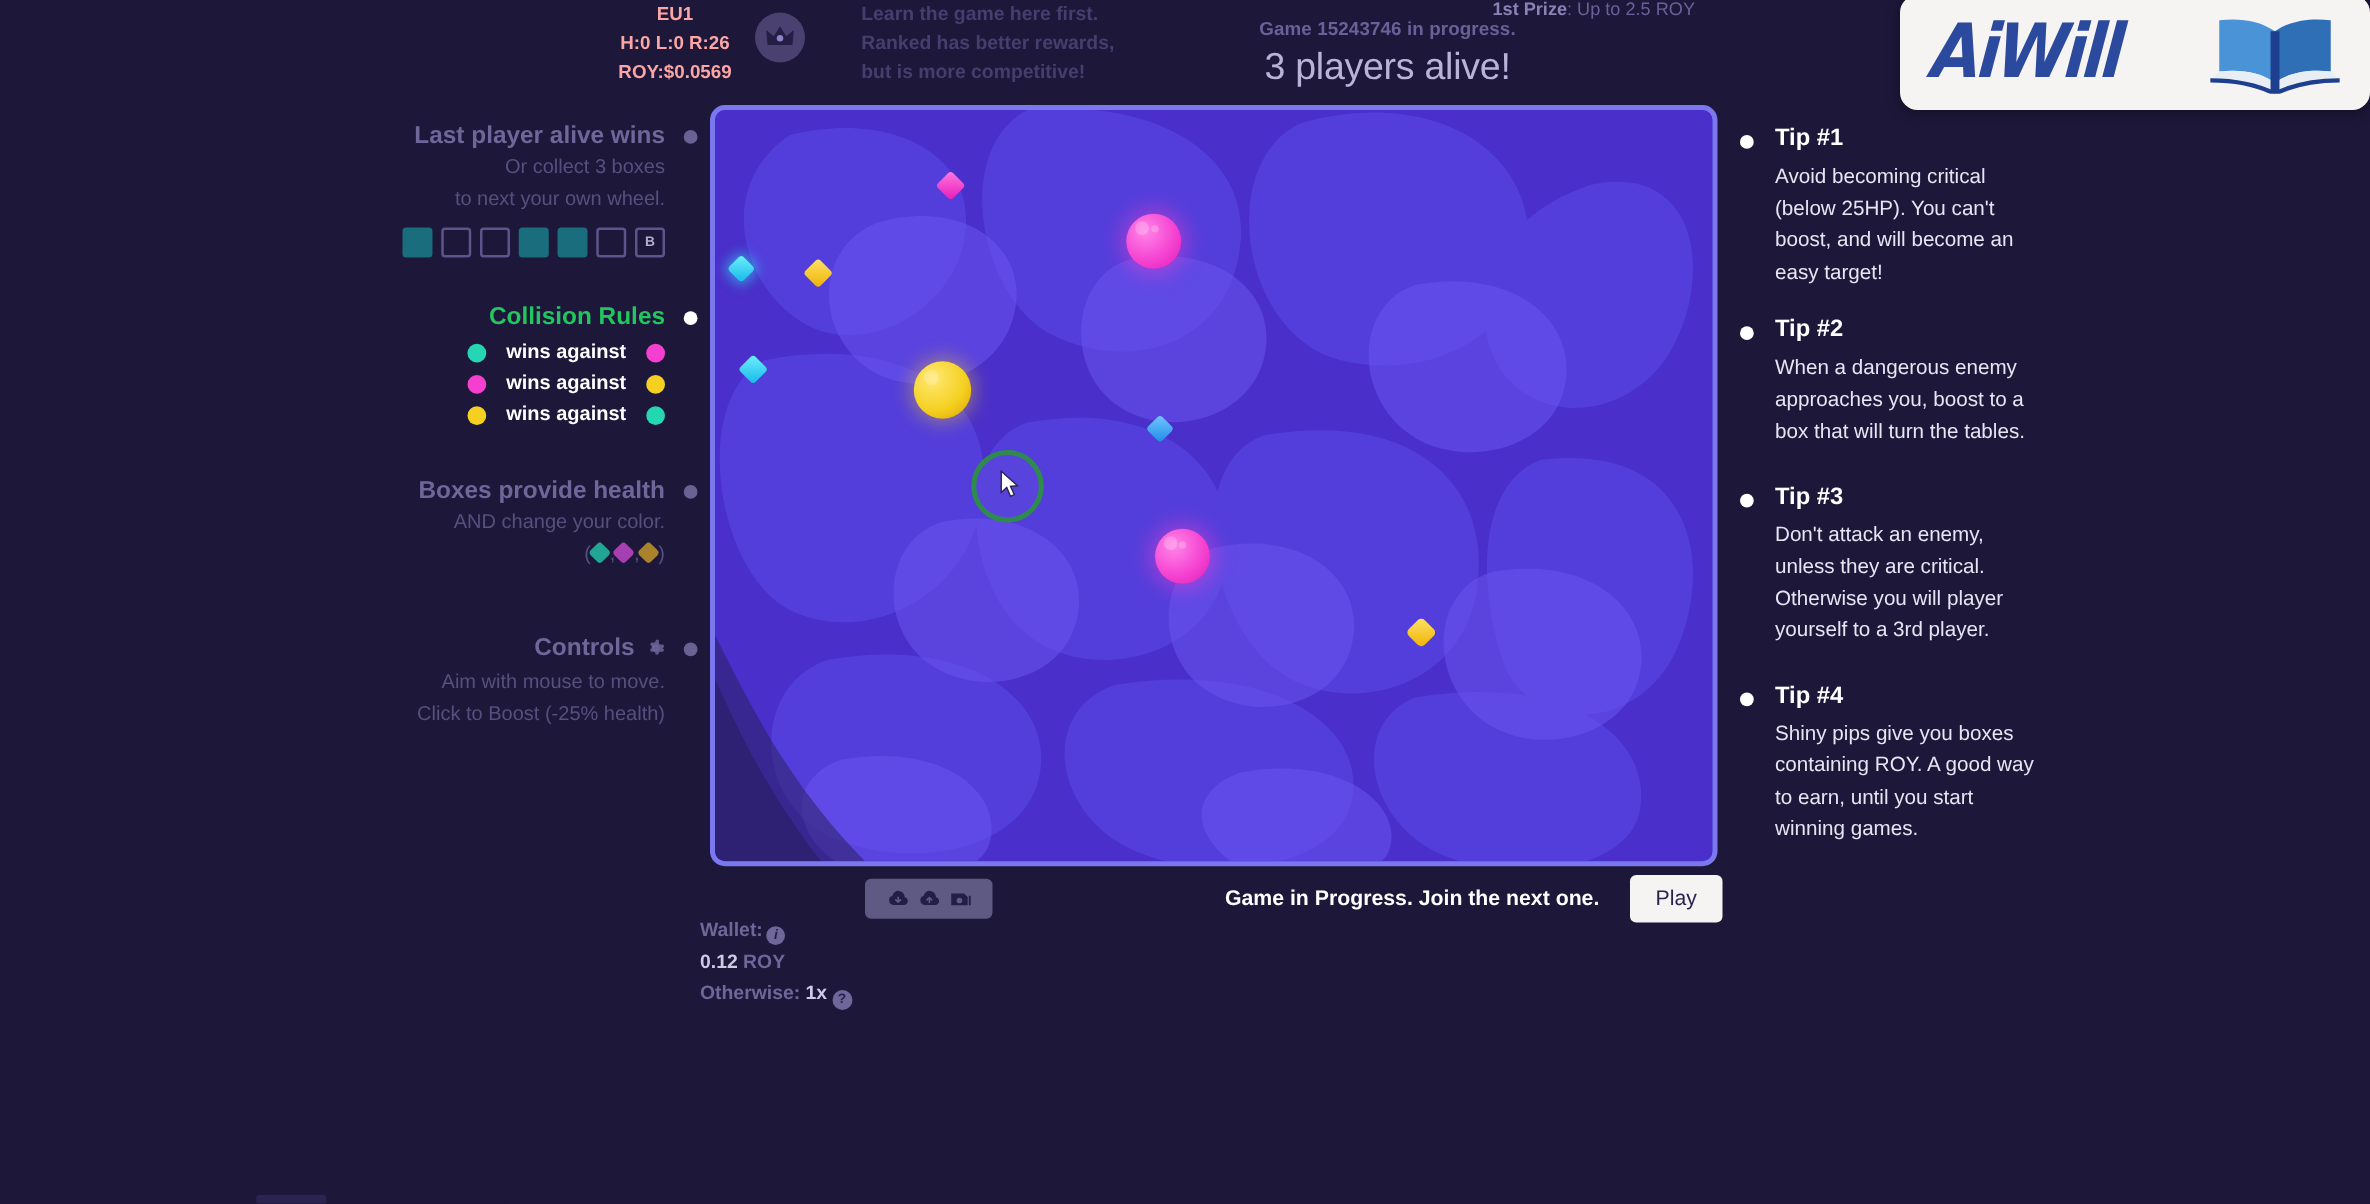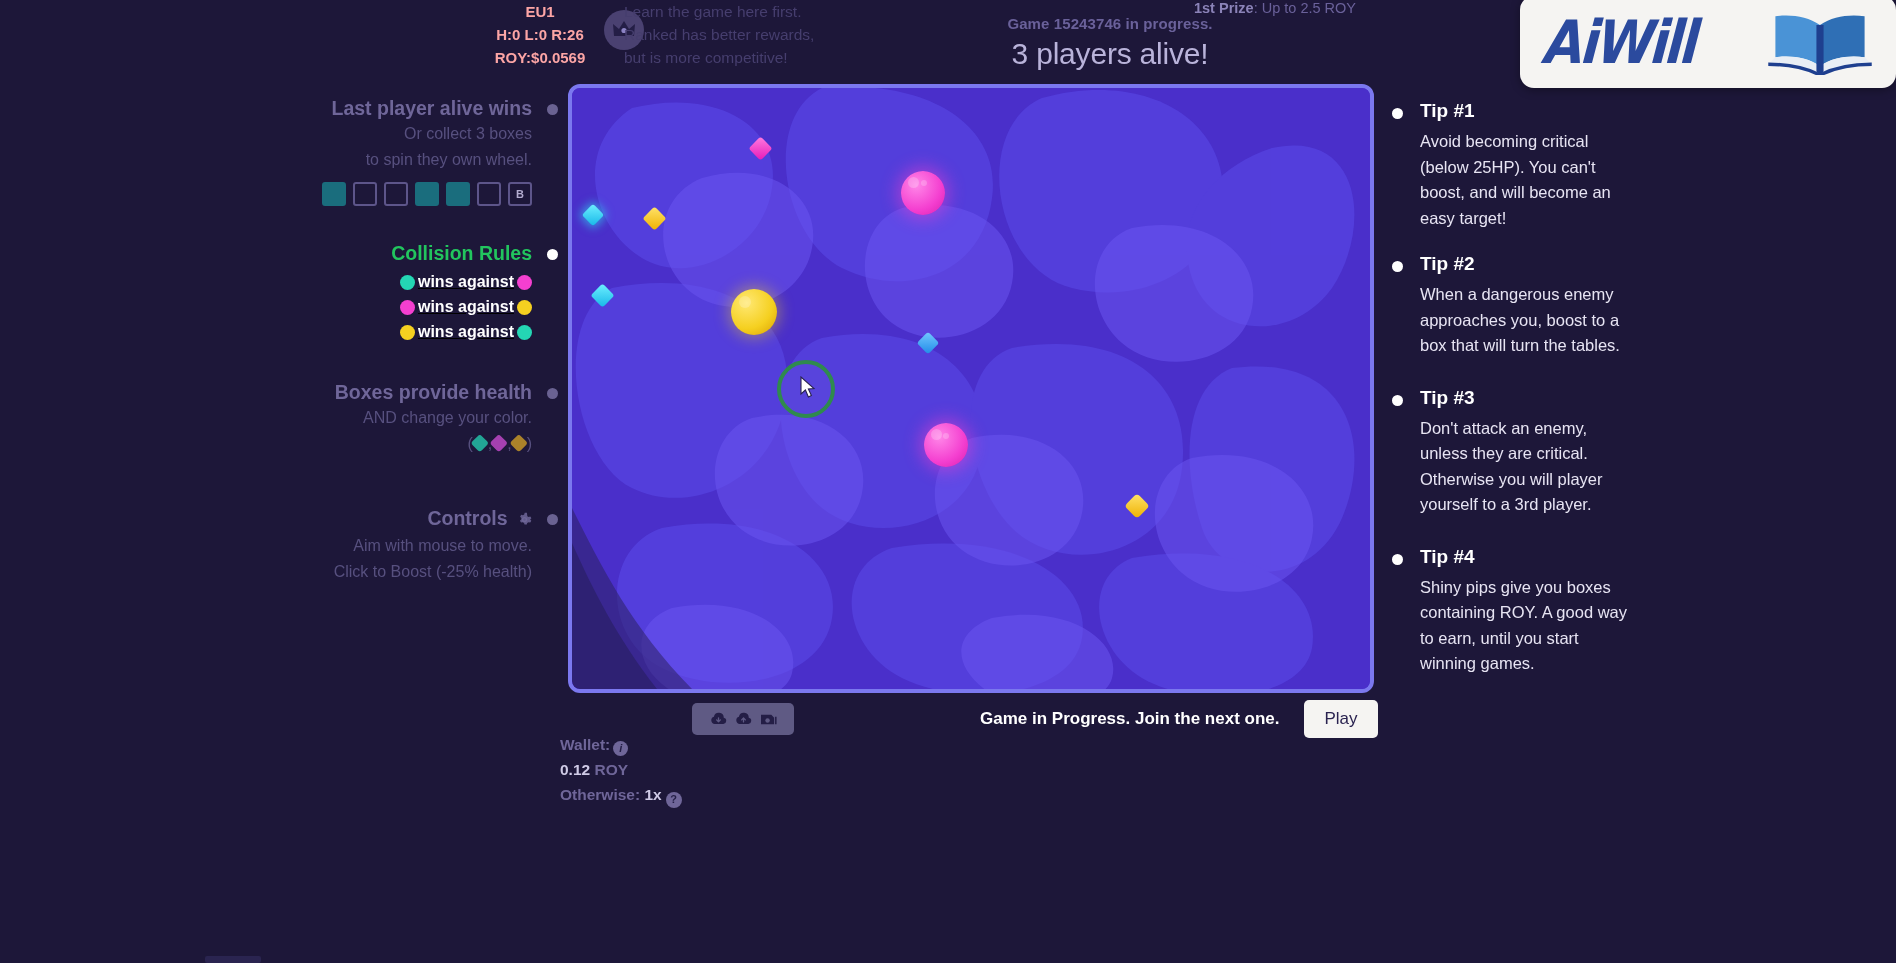--- a/index.html
+++ b/index.html
@@ -28,22 +28,22 @@
 
   .crown-emblem {
     position: absolute; left: 604px; top: 10px;
     width: 40px; height: 40px; border-radius: 50%;
     background: #4a4171;
     display: flex; align-items: center; justify-content: center;
   }
   .crown-emblem svg { width: 24px; height: 20px; display: block; }
 
   .learn-block {
-    position: absolute; left: 624px; top: 0px; width: 260px;
-    color: #463e6e; font-size: 15.5px; line-height: 23px; font-weight: 400;
+    position: absolute; left: 689px; top: 0px; width: 260px;
+    color: #463e6e; font-size: 15.5px; line-height: 23px; font-weight: 700;
   }
 
   .game-status {
     position: absolute; left: 900px; top: 15px; width: 420px; text-align: center;
   }
   .game-status .gs-line {
     color: #6a619a; font-size: 15px; font-weight: 600; letter-spacing: .1px;
   }
   .game-status .gs-alive {
     color: #b9b3da; font-size: 30px; font-weight: 400; margin-top: 5px;
@@ -99,21 +99,21 @@
   .boxq {
     width: 24px; height: 24px; border-radius: 3px;
     border: 2px solid #5d558a;
     display: flex; align-items: center; justify-content: center;
     font-size: 11px; font-weight: 700; color: #b3accf;
   }
   .boxq.filled { background: #1a6d7d; border-color: #1a6d7d; }
 
   .rule-row {
     display: flex; align-items: center; justify-content: flex-end;
-    gap: 3px; padding-right: 28px; margin-top: 7px; text-decoration: underline;
+    gap: 16px; padding-right: 28px; margin-top: 7px;
   }
   .rule-row span.txt { color: #ffffff; font-size: 16px; font-weight: 600; }
   .pill { width: 15px; height: 15px; border-radius: 50%; display: inline-block; }
 
   .pip-inline { display: inline-block; width: 13px; height: 13px;
     transform: rotate(45deg) translateY(1px); border-radius: 3px; margin: 0 1px; opacity: .75; }
 
   .gear-ic { display: inline-block; vertical-align: -2px; margin-left: 4px; }
 
   
@@ -251,21 +251,21 @@
       </svg>
     </div>
   </div>
 
   <div class="sidebar">
 
     <div class="side-sec">
       <div class="dot-marker"></div>
       <div class="side-title">Last player alive wins</div>
       <div class="side-sub">Or collect 3 boxes</div>
-      <div class="side-sub">to spin they own wheel.</div>
+      <div class="side-sub">to next your own wheel.</div>
       <div class="boxes-row">
         <div class="boxq filled"></div>
         <div class="boxq"></div>
         <div class="boxq"></div>
         <div class="boxq filled"></div>
         <div class="boxq filled"></div>
         <div class="boxq"></div>
         <div class="boxq">B</div>
       </div>
     </div>

